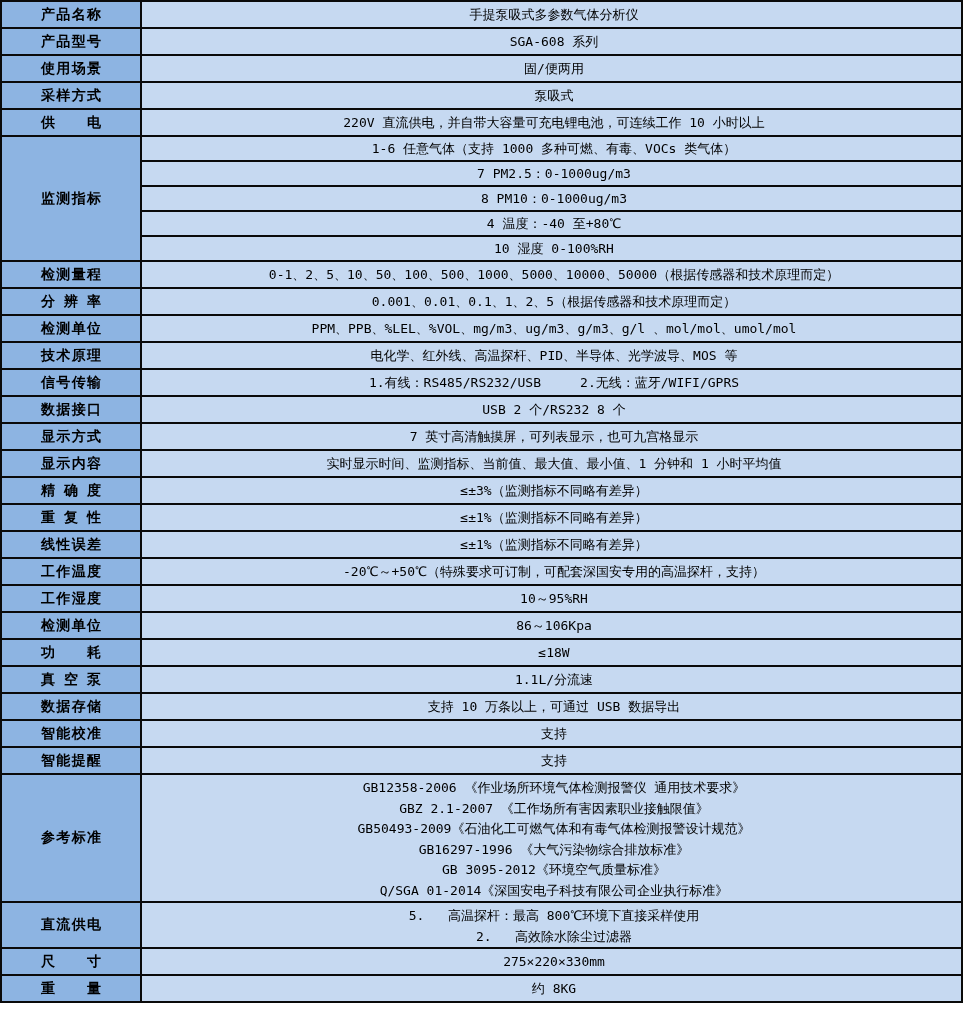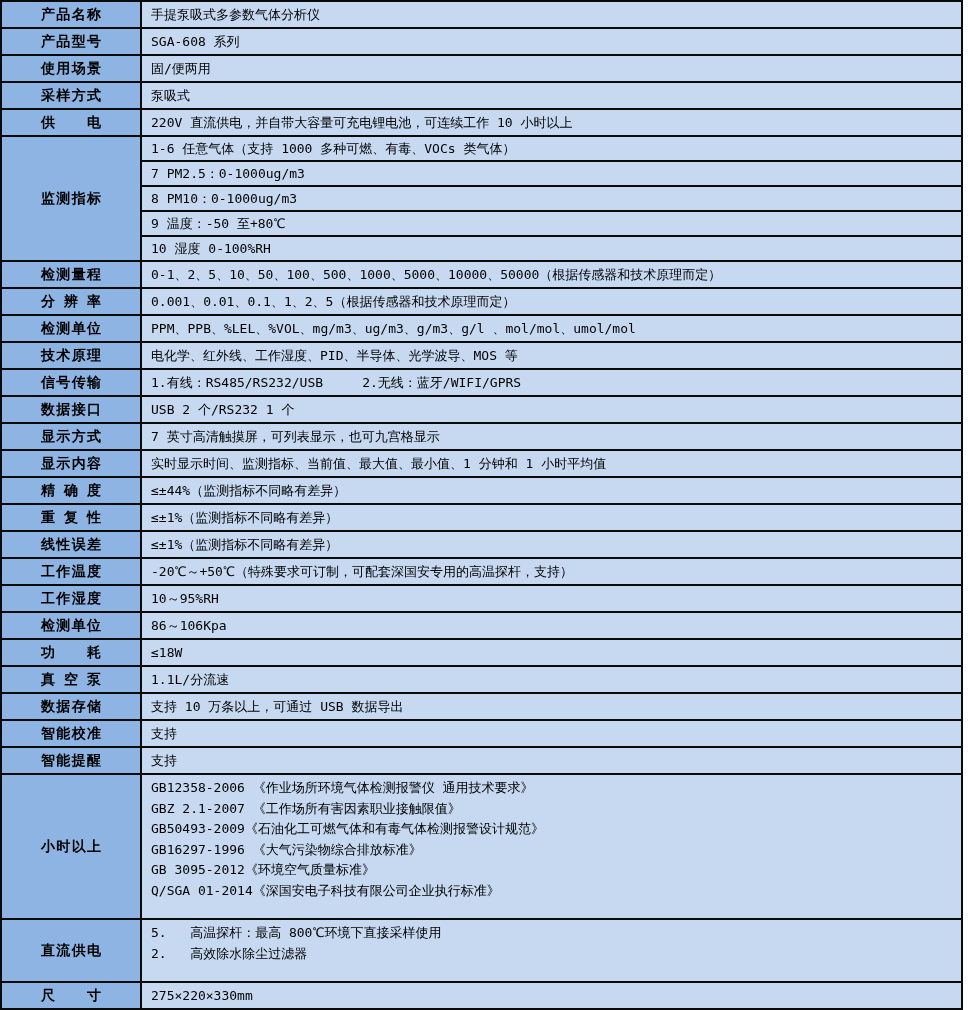--- a/index.html
+++ b/index.html
@@ -45,22 +45,23 @@
     text-align-last:justify;
   }
   td.value{
     background:var(--value-bg);
     vertical-align:middle;
     font-size:13px;
     font-family:"DejaVu Sans Mono","Liberation Mono",monospace;
     padding:0 4px 0 9px;
     white-space:pre-wrap;
     line-height:16px;
-  }
-  td.value.lines{padding-top:3px;padding-bottom:17px;}
+    text-align:center;
+  }
+  td.value.lines{padding-top:3px;padding-bottom:0;}
   td.value.lines div{line-height:20.5px;white-space:pre-wrap;}
 </style>
 </head>
 <body>
 
 <div class="page">
   <table class="spec-table">
     <colgroup>
       <col class="c-label">
       <col class="c-value">
@@ -90,60 +91,60 @@
           <td class="label" rowspan="5"><span>监测指标</span></td>
           <td class="value">1-6 任意气体（支持 1000 多种可燃、有毒、VOCs 类气体）</td>
         </tr>
         <tr class="sub">
           <td class="value">7 PM2.5：0-1000ug/m3</td>
         </tr>
         <tr class="sub">
           <td class="value">8 PM10：0-1000ug/m3</td>
         </tr>
         <tr class="sub">
-          <td class="value">9 温度：-50 至+80℃</td>
+          <td class="value">4 温度：-40 至+80℃</td>
         </tr>
         <tr class="sub">
           <td class="value">10 湿度 0-100%RH</td>
         </tr>
         <tr>
           <td class="label"><span>检测量程</span></td>
           <td class="value">0-1、2、5、10、50、100、500、1000、5000、10000、50000（根据传感器和技术原理而定）</td>
         </tr>
         <tr>
           <td class="label"><span>分辨率</span></td>
           <td class="value">0.001、0.01、0.1、1、2、5（根据传感器和技术原理而定）</td>
         </tr>
         <tr>
           <td class="label"><span>检测单位</span></td>
           <td class="value">PPM、PPB、%LEL、%VOL、mg/m3、ug/m3、g/m3、g/l 、mol/mol、umol/mol</td>
         </tr>
         <tr>
           <td class="label"><span>技术原理</span></td>
-          <td class="value">电化学、红外线、工作湿度、PID、半导体、光学波导、MOS 等</td>
+          <td class="value">电化学、红外线、高温探杆、PID、半导体、光学波导、MOS 等</td>
         </tr>
         <tr>
           <td class="label"><span>信号传输</span></td>
           <td class="value">1.有线：RS485/RS232/USB     2.无线：蓝牙/WIFI/GPRS</td>
         </tr>
         <tr>
           <td class="label"><span>数据接口</span></td>
-          <td class="value">USB 2 个/RS232 1 个</td>
+          <td class="value">USB 2 个/RS232 8 个</td>
         </tr>
         <tr>
           <td class="label"><span>显示方式</span></td>
           <td class="value">7 英寸高清触摸屏，可列表显示，也可九宫格显示</td>
         </tr>
         <tr>
           <td class="label"><span>显示内容</span></td>
           <td class="value">实时显示时间、监测指标、当前值、最大值、最小值、1 分钟和 1 小时平均值</td>
         </tr>
         <tr>
           <td class="label"><span>精确度</span></td>
-          <td class="value">≤±44%（监测指标不同略有差异）</td>
+          <td class="value">≤±3%（监测指标不同略有差异）</td>
         </tr>
         <tr>
           <td class="label"><span>重复性</span></td>
           <td class="value">≤±1%（监测指标不同略有差异）</td>
         </tr>
         <tr>
           <td class="label"><span>线性误差</span></td>
           <td class="value">≤±1%（监测指标不同略有差异）</td>
         </tr>
         <tr>
@@ -172,21 +173,21 @@
         </tr>
         <tr>
           <td class="label"><span>智能校准</span></td>
           <td class="value">支持</td>
         </tr>
         <tr>
           <td class="label"><span>智能提醒</span></td>
           <td class="value">支持</td>
         </tr>
         <tr>
-          <td class="label"><span>小时以上</span></td>
+          <td class="label"><span>参考标准</span></td>
           <td class="value lines"><div>GB12358-2006 《作业场所环境气体检测报警仪 通用技术要求》</div><div>GBZ 2.1-2007 《工作场所有害因素职业接触限值》</div><div>GB50493-2009《石油化工可燃气体和有毒气体检测报警设计规范》</div><div>GB16297-1996 《大气污染物综合排放标准》</div><div>GB 3095-2012《环境空气质量标准》</div><div>Q/SGA 01-2014《深国安电子科技有限公司企业执行标准》</div></td>
         </tr>
         <tr>
           <td class="label"><span>直流供电</span></td>
           <td class="value lines"><div>5.   高温探杆：最高 800℃环境下直接采样使用</div><div>2.   高效除水除尘过滤器</div></td>
         </tr>
         <tr>
           <td class="label"><span>尺寸</span></td>
           <td class="value">275×220×330mm</td>
         </tr>

